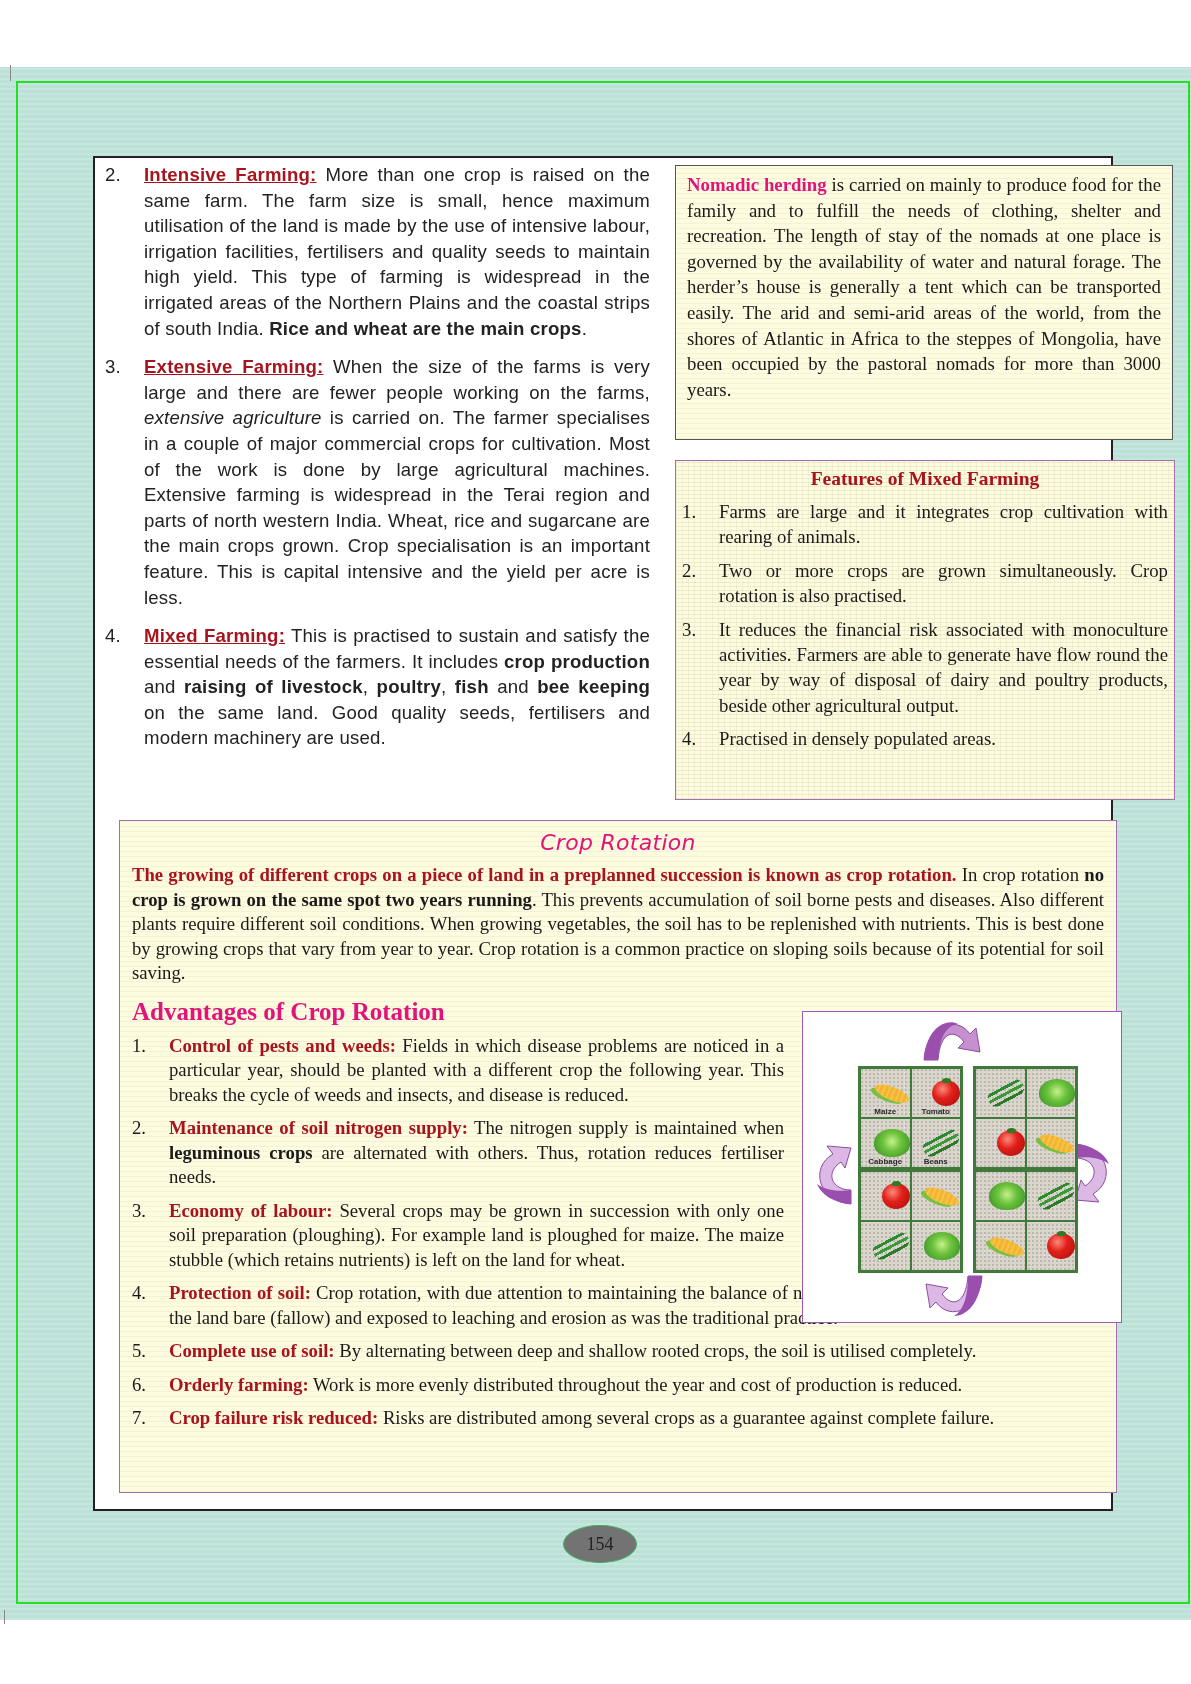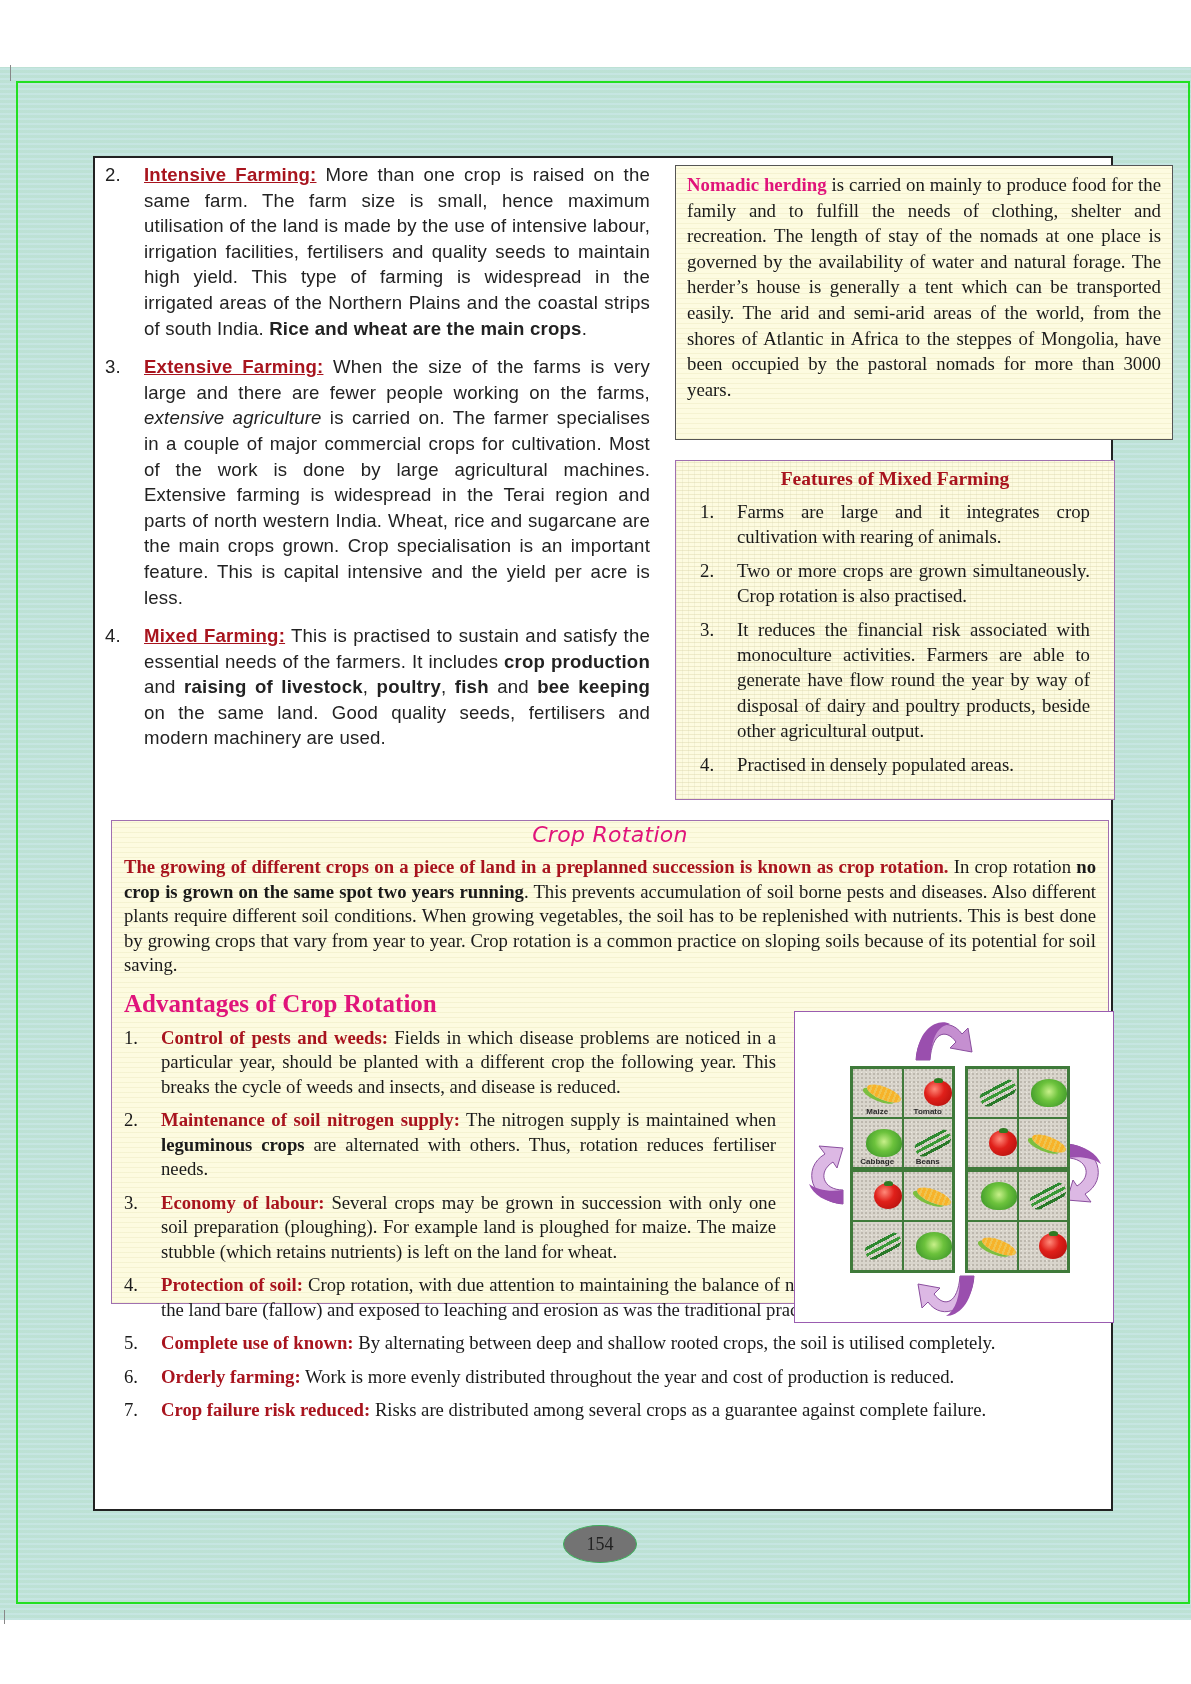--- a/index.html
+++ b/index.html
@@ -34,27 +34,27 @@
   
   .yellow-box {
     position: absolute;
     background-color: #fdfbe0;
     background-image: repeating-linear-gradient(0deg, rgba(235,232,190,0.45) 0px, rgba(235,232,190,0.45) 1px, transparent 1px, transparent 5px);
     font-family: "Liberation Serif", serif; color: #1a1a1a;
   }
   .nomadic { left: 580px; top: 7px; width: 498px; height: 275px; border: 1.5px solid #555; padding: 6px 11px; font-size: 18.8px; line-height: 25.6px; text-align: justify; }
   .magenta-term { color: #e0147a; font-weight: bold; }
 
-  .features { left: 580px; top: 302px; width: 440px; height: 340px; border: 1.5px solid #a070b0; padding: 6px 24px; font-size: 18.8px; line-height: 25.4px;
+  .features { left: 580px; top: 302px; width: 500px; height: 340px; border: 1.5px solid #a070b0; padding: 6px 6px; font-size: 18.8px; line-height: 25.4px;
     background-image: repeating-linear-gradient(0deg, rgba(220,215,170,0.45) 0px, rgba(220,215,170,0.45) 1px, transparent 1px, transparent 4px), repeating-linear-gradient(90deg, rgba(210,210,180,0.25) 0px, rgba(210,210,180,0.25) 1px, transparent 1px, transparent 6px); }
   .features h3 { text-align: center; color: #a8141e; font-size: 19.5px; font-weight: bold; margin-bottom: 8px; line-height: 24px; }
   .feat-item { position: relative; padding-left: 37px; text-align: justify; margin-bottom: 8px; }
   .feat-item .num { position: absolute; left: 0; top: 0; }
 
-  .rotation { left: 16px; top: 662px; width: 998px; height: 484px; border: 1.5px solid #a070b0; padding: 0 12px; font-size: 18.7px; line-height: 24.5px; }
+  .rotation { left: 24px; top: 662px; width: 998px; height: 673px; border: 1.5px solid #a070b0; padding: 8px 12px; font-size: 18.7px; line-height: 24.5px; }
   .rotation h2 { text-align: center; color: #e0147a; font-family: "DejaVu Sans", sans-serif; font-weight: normal; font-size: 22px; font-style: italic; margin-bottom: 6px; line-height: 28px; letter-spacing: 0.3px; }
   .rotation .intro { text-align: justify; }
   .dark-red-term { color: #a8141e; font-weight: bold; }
   .rotation h4 { color: #e0147a; font-size: 25px; font-weight: bold; margin-top: 14px; margin-bottom: 10px; line-height: 24px; }
   .adv-list { position: relative; }
   .adv-item { position: relative; padding-left: 37px; text-align: justify; margin-bottom: 9px; }
   .adv-item .num { position: absolute; left: 0; top: 0; }
   .adv-item.narrow { width: 652px; }
 
   .figure {
@@ -162,21 +162,21 @@
       <div class="adv-item narrow">
         <span class="num">3.</span>
         <span class="dark-red-term">Economy of labour:</span><span> Several crops may be grown in succession with only one soil preparation (ploughing). For example land is ploughed for maize. The maize stubble (which retains nutrients) is left on the land for wheat.</span>
       </div>
       <div class="adv-item">
         <span class="num">4.</span>
         <span class="dark-red-term">Protection of soil:</span><span> Crop rotation, with due attention to maintaining the balance of nutrients, is more successful than leaving the land bare (fallow) and exposed to leaching and erosion as was the traditional practice.</span>
       </div>
       <div class="adv-item">
         <span class="num">5.</span>
-        <span class="dark-red-term">Complete use of known:</span><span> By alternating between deep and shallow rooted crops, the soil is utilised completely.</span>
+        <span class="dark-red-term">Complete use of soil:</span><span> By alternating between deep and shallow rooted crops, the soil is utilised completely.</span>
       </div>
       <div class="adv-item">
         <span class="num">6.</span>
         <span class="dark-red-term">Orderly farming:</span><span> Work is more evenly distributed throughout the year and cost of production is reduced.</span>
       </div>
       <div class="adv-item">
         <span class="num">7.</span>
         <span class="dark-red-term">Crop failure risk reduced:</span><span> Risks are distributed among several crops as a guarantee against complete failure.</span>
       </div>
     </div>

